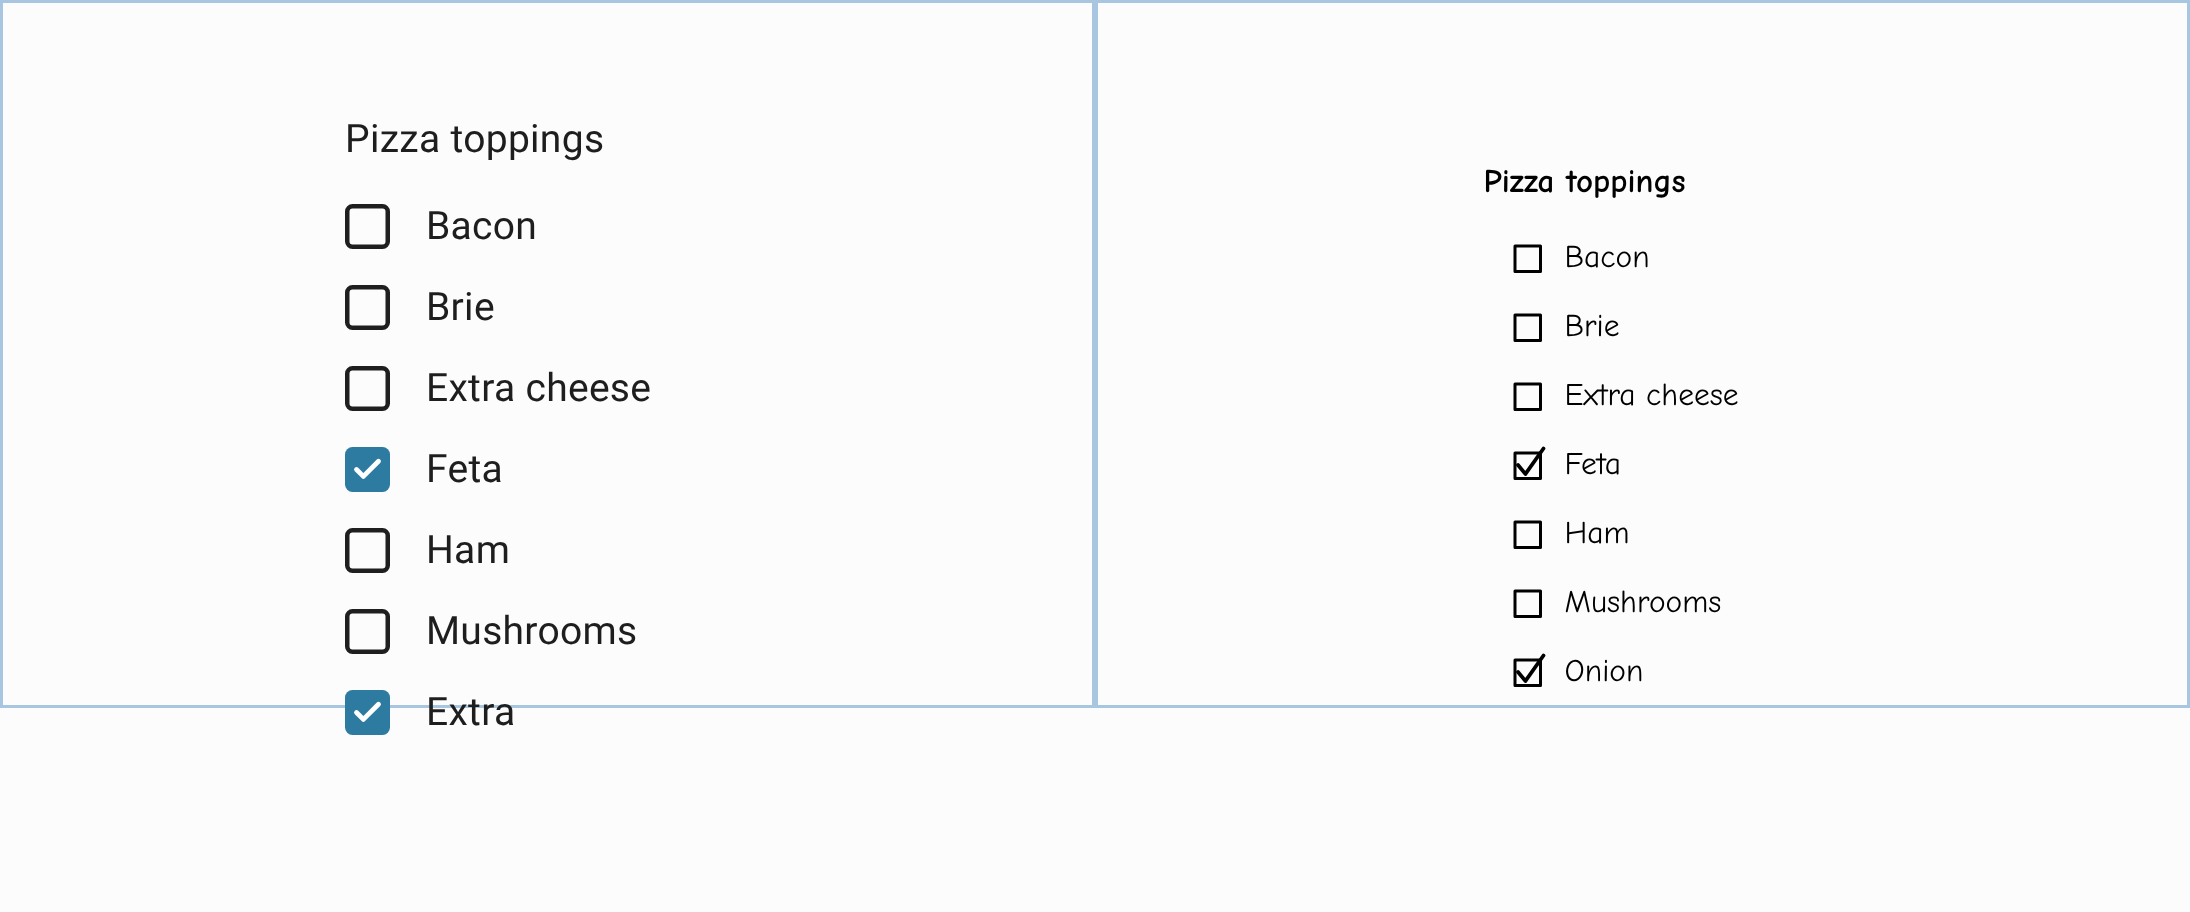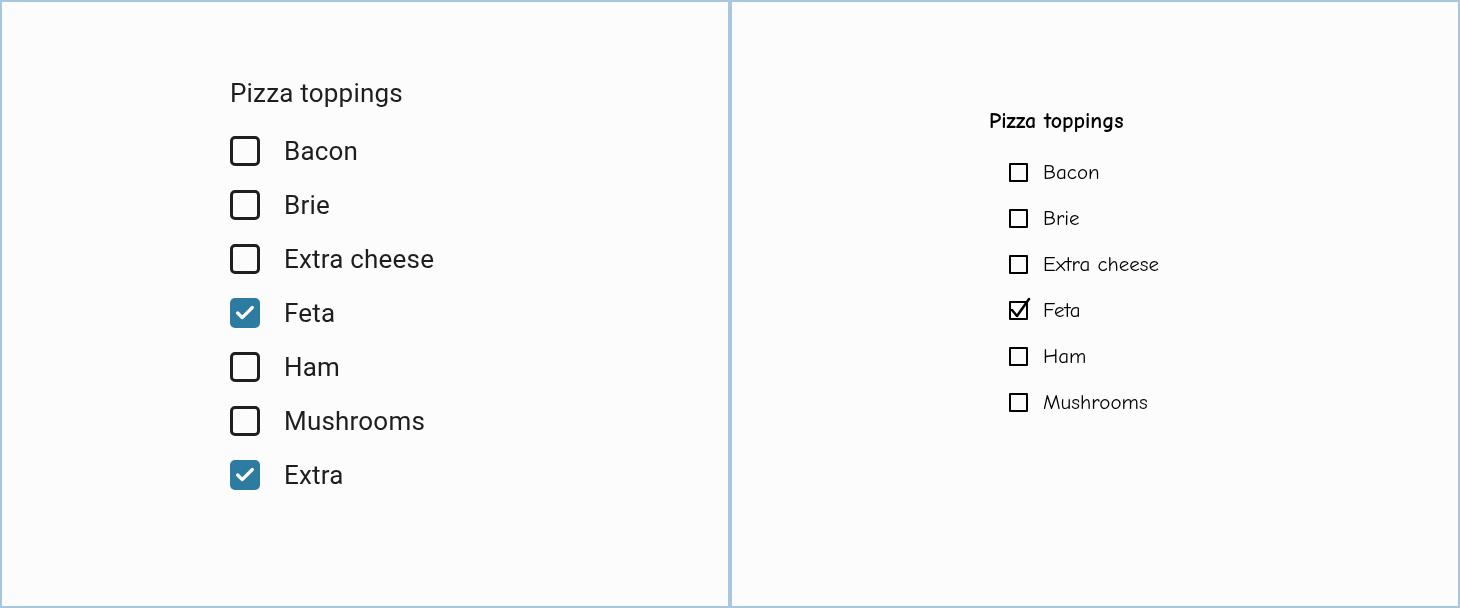--- a/index.html
+++ b/index.html
@@ -11,21 +11,21 @@
     body {
       width: 1460px;
       height: 608px;
       display: flex;
       font-family: 'Roboto', 'Segoe UI', Arial, sans-serif;
       background: #fcfcfc;
     }
 
     .panel {
       width: 730px;
-      height: 608px;
+      height: 472px;
       border: 2px solid #a9c6e0;
       background: #fcfcfc;
       position: relative;
     }
 
     .panel-left {
       padding: 76px 0 0 228px;
     }
 
     .panel-right {
@@ -245,15 +245,24 @@
 
     <div class="item-right">
       <span class="box-right">
           <svg viewBox="0 0 26 26">
             <rect x="4" y="6" width="17" height="17" fill="none" stroke="#000" stroke-width="2" stroke-linejoin="round"></rect>
           </svg>
         </span>
       <span class="label-right">Mushrooms</span>
     </div>
 
+    <div class="item-right">
+      <span class="box-right">
+          <svg viewBox="0 0 26 26">
+            <rect x="4" y="6" width="17" height="17" fill="none" stroke="#000" stroke-width="2" stroke-linejoin="round"></rect>
+            <path d="M6 14 l5 6 L23 3" fill="none" stroke="#000" stroke-width="2.5" stroke-linecap="round" stroke-linejoin="round"></path>
+          </svg>
+        </span>
+      <span class="label-right">Onion</span>
+    </div>
 
   </div>
 </div>
 
 </body></html>

